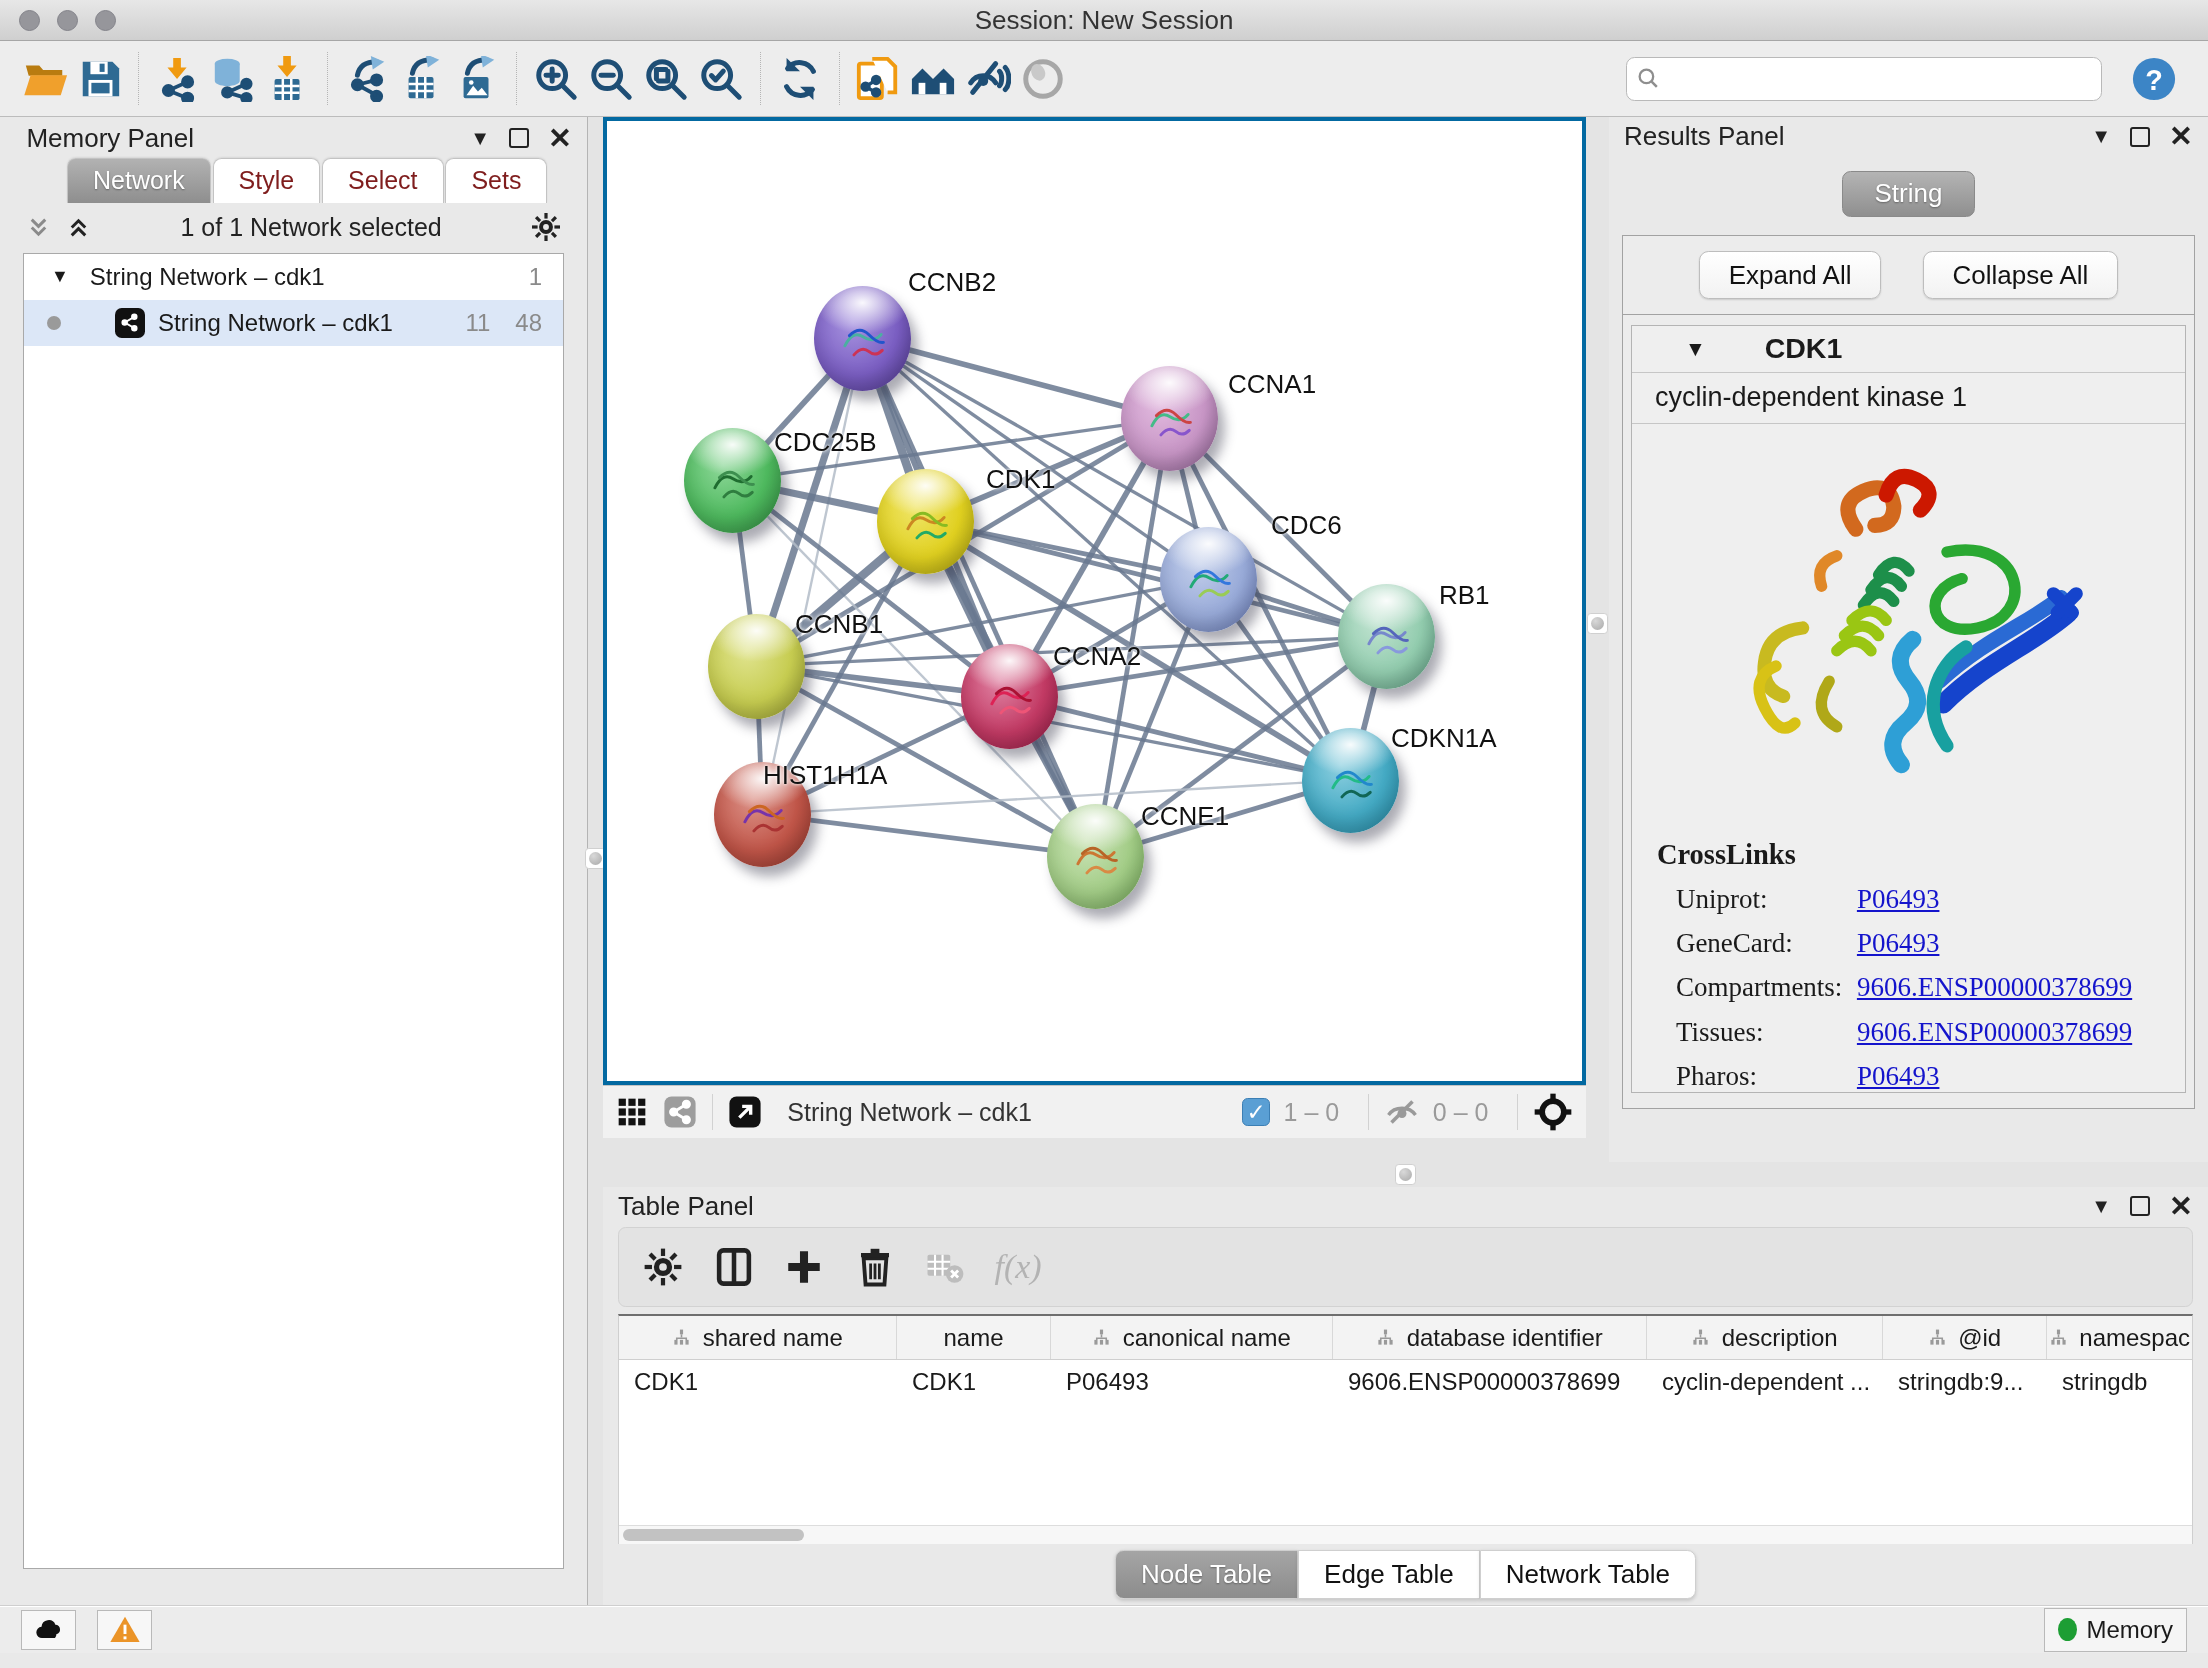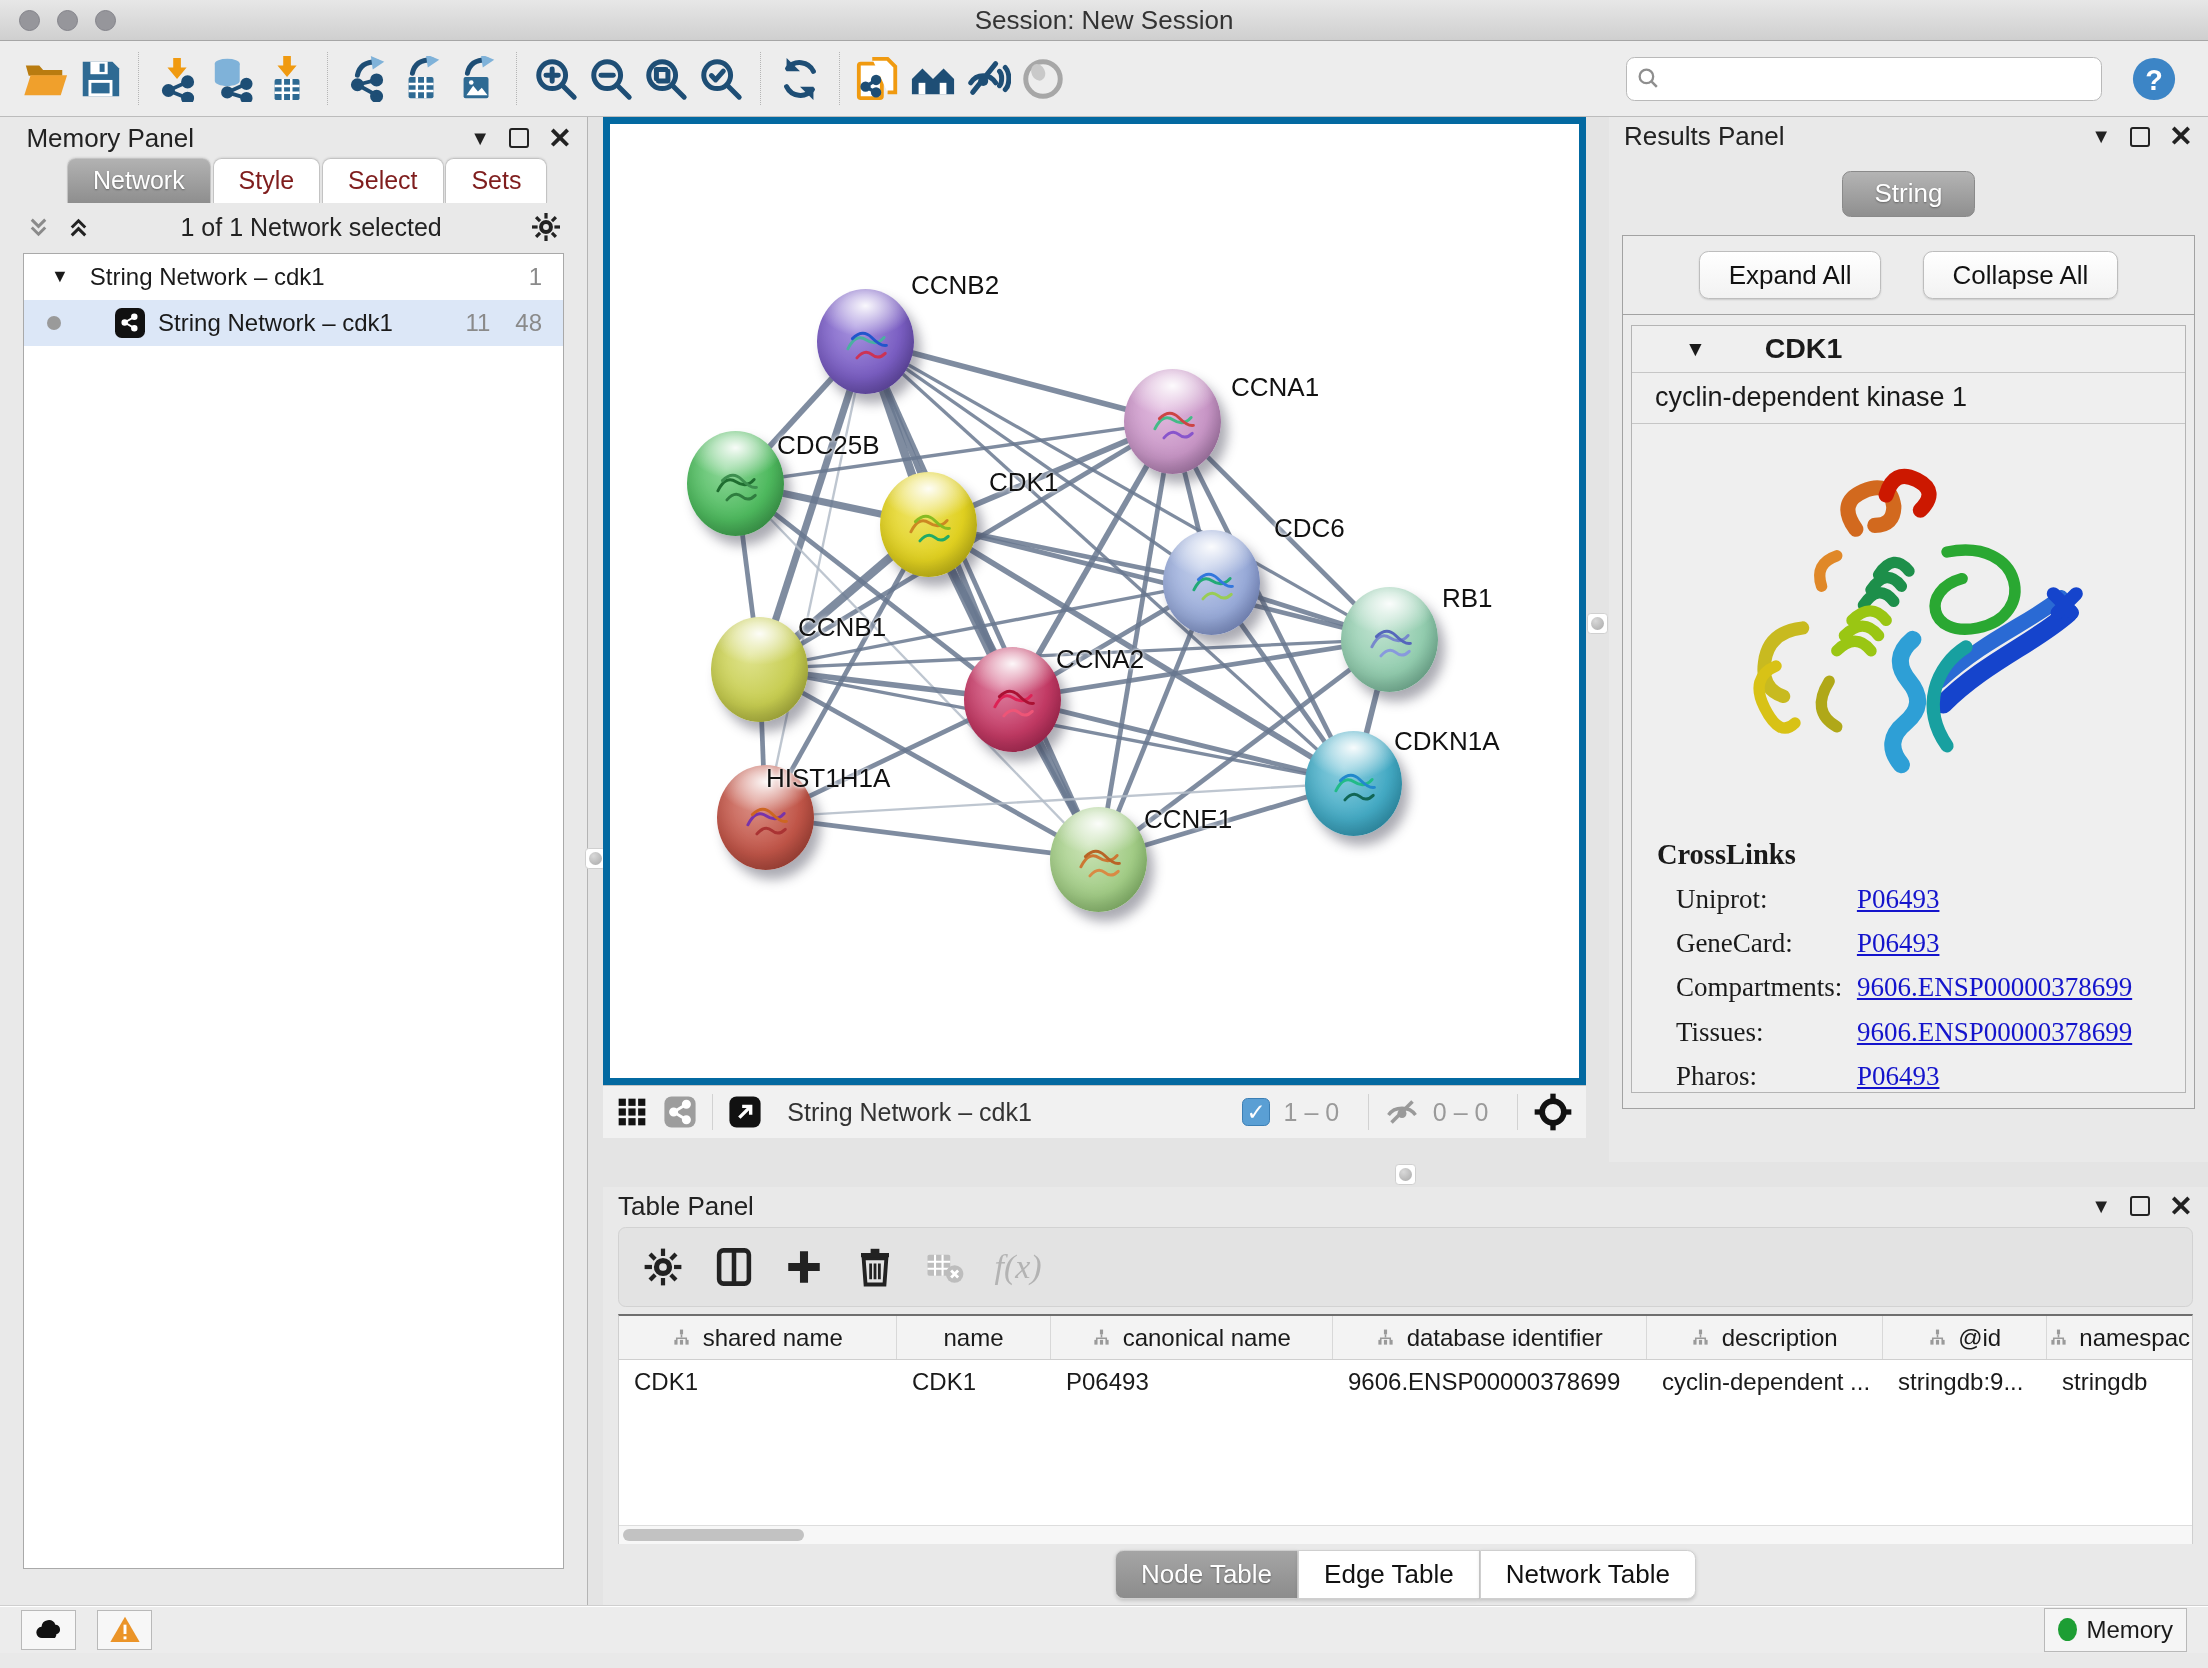--- a/index.html
+++ b/index.html
@@ -55,21 +55,21 @@
   .vsplit { width:15px; background:#e4e4e4; position:relative; }
   .vsplit .knob, .hsplit .knob { position:absolute; width:21px; height:21px; background:#fff; border:1px solid #d0d0d0; border-radius:3.8px;
         display:flex; align-items:center; justify-content:center; }
   .knob i { width:13.3px; height:13.3px; border-radius:50%; background:radial-gradient(circle at 35% 30%, #d9d9d9, #a8a8a8); display:block; }
   .rightcol { flex:1; display:flex; flex-direction:column; }
   .toprow { height:1045px; display:flex; }
   .hsplit { height:25px; background:#e4e4e4; position:relative; }
 
   
   .netcol { width:983px; display:flex; flex-direction:column; background:#e4e4e4; }
-  .canvas { height:968px; background:#fff; border:7px solid #0369a1; position:relative; overflow:hidden; }
+  .canvas { height:968px; background:#fff; border:4px solid #0369a1; position:relative; overflow:hidden; }
   .canvas > svg.edges { position:absolute; inset:0; }
   .node { position:absolute; width:97px; height:105px; border-radius:50%;
           box-shadow:6.7px 9.5px 11.4px rgba(45,45,65,.4), inset 0 -11.4px 17px rgba(0,0,0,.12);
           display:flex; align-items:center; justify-content:center; z-index:2; }
   .node svg { width:68px; height:68px; }
   .nsq path { fill:none; stroke-width:2.6; stroke-linecap:round; }
   .nlabel { position:absolute; font-size:26px; color:#111; white-space:nowrap; z-index:3;
             text-shadow:0 0 5.7px #fff, 0 0 2.9px #fff; }
 
   .netbar { height:53px; background:#f1f1f1; border-top:1px solid #c4c4c4; display:flex; align-items:center; padding:0 13.3px; }

